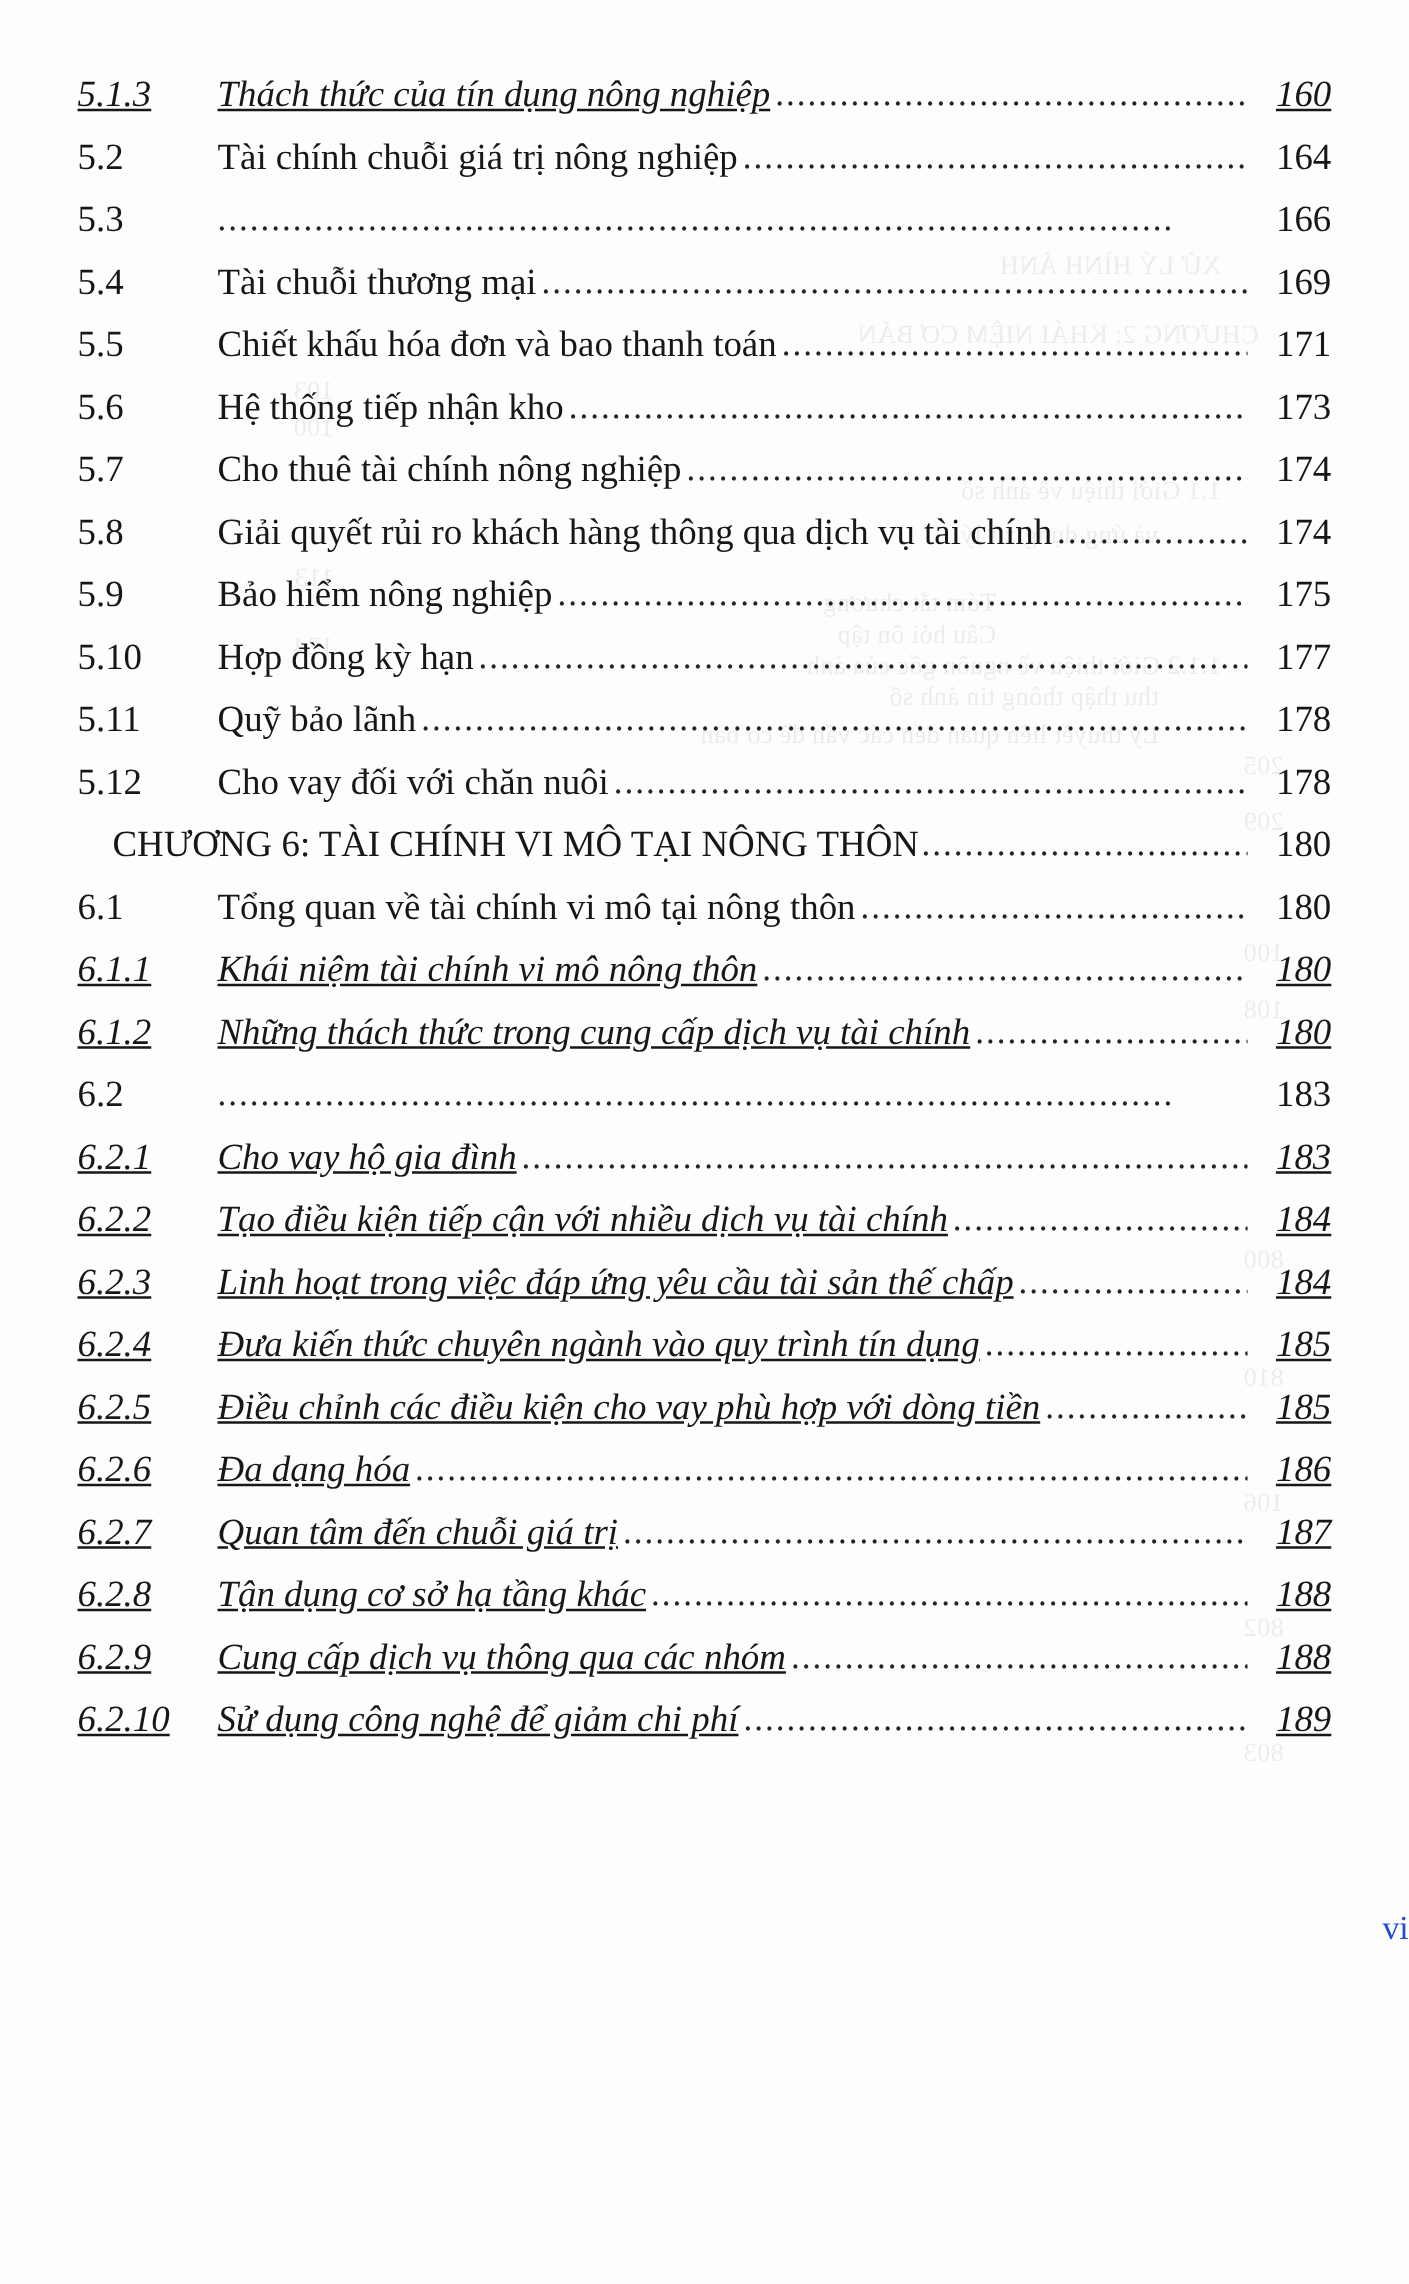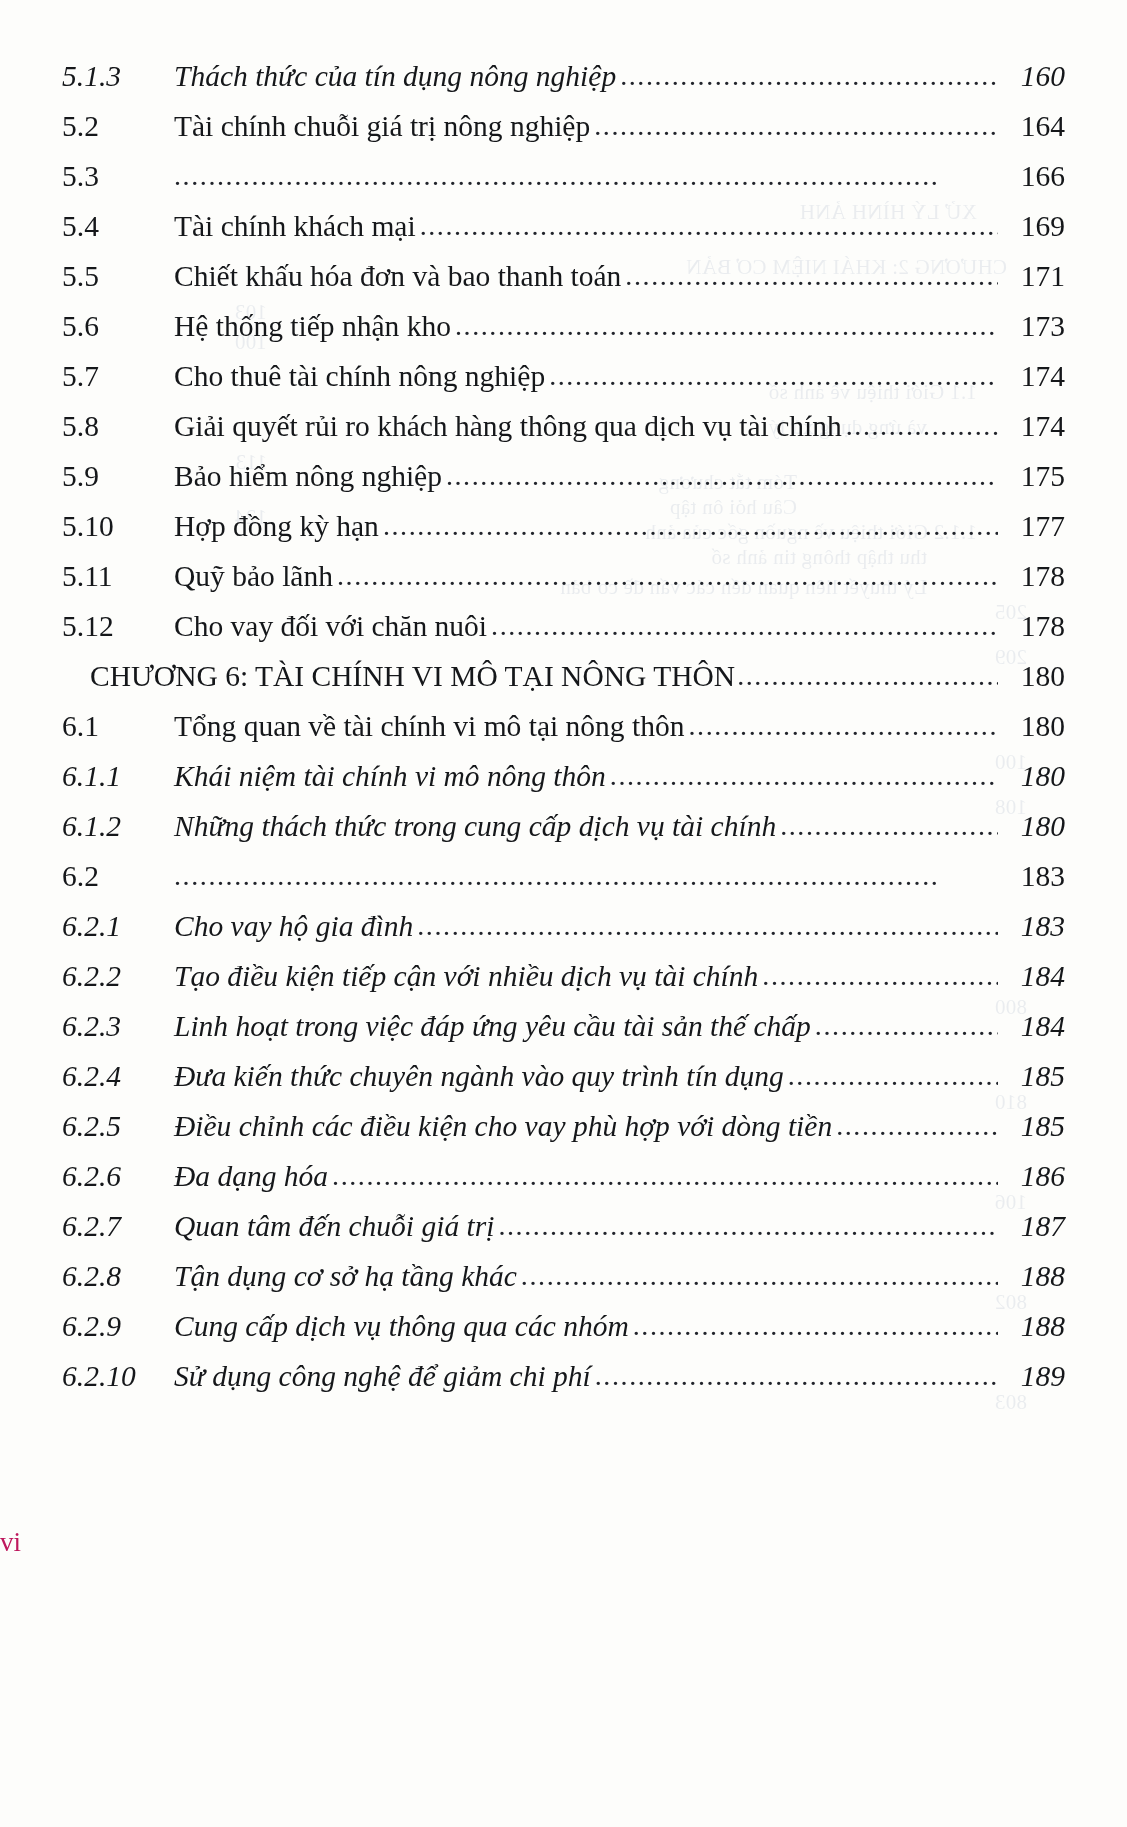--- a/index.html
+++ b/index.html
@@ -71,34 +71,34 @@
     position: relative;
     top: -1px;
     color: #20232a;
   }
   .pg {
     flex: 0 0 auto;
     padding-left: 9px;
     text-align: right;
     min-width: 58px;
   }
-  .italic .title, .italic .num, .italic .pg { font-style: italic; }
+  .italic .title, .italic .num, .italic .pg { font-style: italic; text-decoration: underline; }
   .chapter {
     font-size: 29.5px;
     margin-left: 28px;
   }
   .chapter .title { padding-right: 2px; }
   .folio {
     position: absolute;
     left: 0;
     right: 0;
     top: 1527px;
-    text-align: left;
+    text-align: right;
     font-size: 27px;
-    color: #be185d;
+    color: #1d4ed8;
   }
 </style>
 </head>
 <body>
 
 <div class="page">
 
   <div class="bleed" id="bleed-layer">
       <div class="bline" style="left: 150px; top: 200px;">XỬ LÝ HÌNH ẢNH</div>
       <div class="bline" style="left: 120px; top: 255px;">CHƯƠNG 2: KHÁI NIỆM CƠ BẢN</div>
@@ -137,21 +137,21 @@
         <span class="dots">.........................................................................................</span>
         <span class="pg">164</span>
       </div>
       <div class="row">
         <span class="num">5.3</span>
         <span class="dots">.........................................................................................</span>
         <span class="pg">166</span>
       </div>
       <div class="row">
         <span class="num">5.4</span>
-        <span class="title">Tài chính khách mại</span>
+        <span class="title">Tài chuỗi thương mại</span>
         <span class="dots">.........................................................................................</span>
         <span class="pg">169</span>
       </div>
       <div class="row">
         <span class="num">5.5</span>
         <span class="title">Chiết khấu hóa đơn và bao thanh toán</span>
         <span class="dots">.........................................................................................</span>
         <span class="pg">171</span>
       </div>
       <div class="row">

